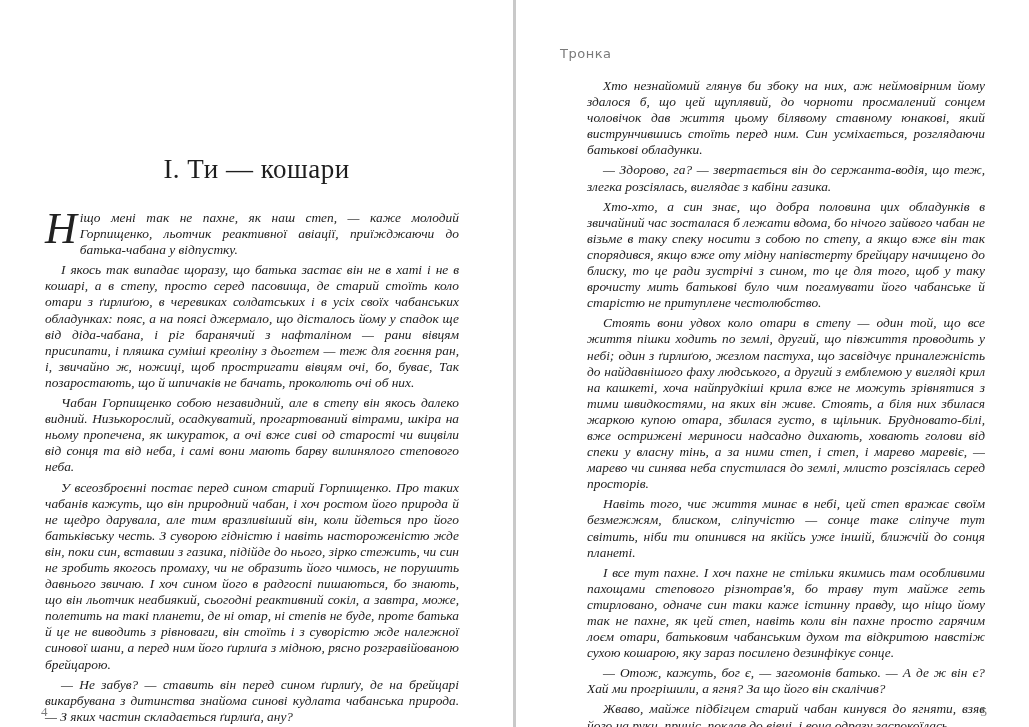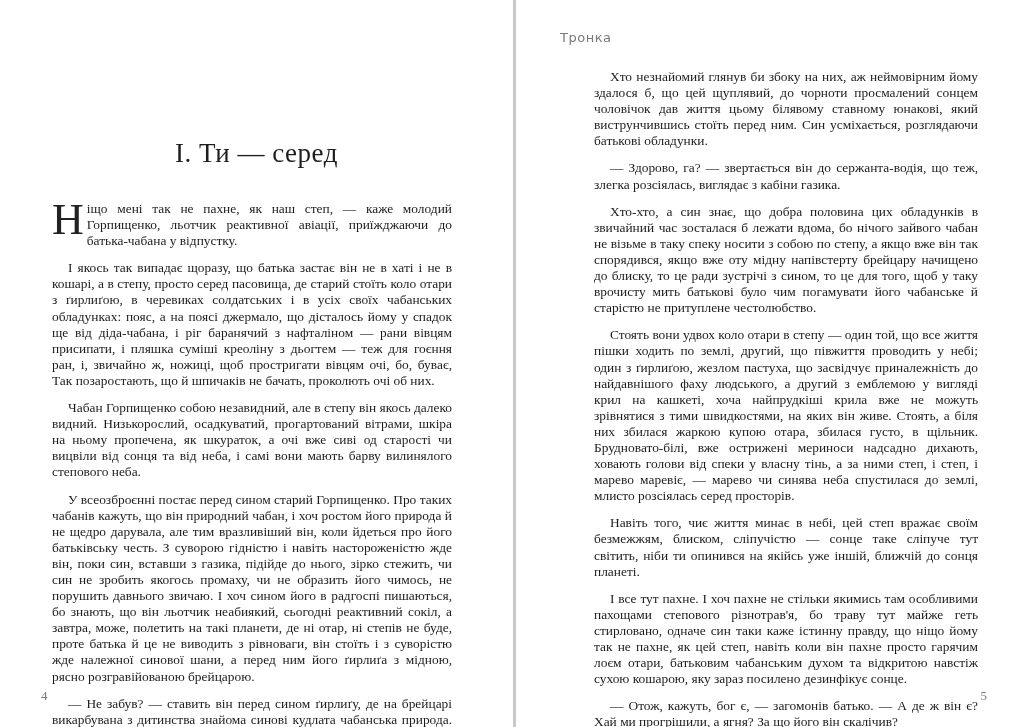--- a/index.html
+++ b/index.html
@@ -7,37 +7,37 @@
     width: 1029px; height: 727px; overflow: hidden;
     background: #ffffff; position: relative;
     font-family: "Liberation Serif", "DejaVu Serif", serif;
     color: #1a1a1a;
   }
   .spread { position: absolute; left: 0; top: 0; width: 1029px; height: 727px; }
   .divider {
     position: absolute; left: 513px; top: 0; width: 3px; height: 727px;
     background: #c9c9c9;
   }
-  .page { position: absolute; top: 0; height: 606px; }
+  .page { position: absolute; top: 16px; height: 606px; }
   .page.left { left: 0; width: 513px; }
   .page.right { left: 516px; width: 513px; }
 
   .chapter-title {
     position: absolute; left: 0; width: 513px; top: 138px;
     text-align: center; font-size: 27px; letter-spacing: 0.5px;
     font-family: "Liberation Serif", serif; color: #1e1e1e;
   }
   .text-block {
     position: absolute; font-size: 13.4px; line-height: 16.1px;
     text-align: justify; color: #1c1c1c;
   }
   .page.left .text-block { left: 41px; width: 422px; top: 190px; }
   .page.right .text-block { left: 67px; width: 406px; top: 58px; }
 
-  .text-block p { margin: 11px; text-indent: 16px; text-align: justify; }
+  .text-block p { margin: 4px; text-indent: 16px; text-align: justify; font-style: italic; }
   .text-block p.first { text-indent: 0; }
   .dropcap {
     float: left; font-size: 44px; line-height: 34px;
     margin: 2px 3px 0 0; color: #222;
     font-family: "Liberation Serif", serif;
   }
   .running-head {
     position: absolute; left: 44px; top: 30px; font-size: 13px;
     color: #7a7a7a; font-family: "DejaVu Sans", sans-serif; letter-spacing: 0.5px;
   }
@@ -47,21 +47,21 @@
   }
   .page.left .page-number { left: 41px; }
   .page.right .page-number { right: 42px; }
 </style>
 </head>
 <body>
 
 <div class="spread">
 
   <div class="page left">
-    <div class="chapter-title">І. Ти — серед</div>
+    <div class="chapter-title">І. Ти — кошари</div>
     <div class="text-block">
       <p class="first"><span class="dropcap">Н</span><span>іщо мені так не пахне, як наш степ, — каже молодий Горпищенко, льотчик реактивної авіації, приїжджаючи до батька-чабана у відпустку.</span></p>
       <p>І якось так випадає щоразу, що батька застає він не в хаті і не в кошарі, а в степу, просто серед пасовища, де старий стоїть коло отари з ґирлиґою, в черевиках солдатських і в усіх своїх чабанських обладунках: пояс, а на поясі джермало, що дісталось йому у спадок ще від діда-чабана, і ріг баранячий з нафталіном — рани вівцям присипати, і пляшка суміші креоліну з дьогтем — теж для гоєння ран, і, звичайно ж, ножиці, щоб простригати вівцям очі, бо, буває, Так позаростають, що й шпичаків не бачать, проколють очі об них.</p>
       <p>Чабан Горпищенко собою незавидний, але в степу він якось далеко видний. Низькорослий, осадкуватий, прогартований вітрами, шкіра на ньому пропечена, як шкураток, а очі вже сиві од старості чи вицвіли від сонця та від неба, і самі вони мають барву вилинялого степового неба.</p>
       <p>У всеозброєнні постає перед сином старий Горпищенко. Про таких чабанів кажуть, що він природний чабан, і хоч ростом його природа й не щедро дарувала, але тим вразливіший він, коли йдеться про його батьківську честь. З суворою гідністю і навіть настороженістю жде він, поки син, вставши з газика, підійде до нього, зірко стежить, чи син не зробить якогось промаху, чи не образить його чимось, не порушить давнього звичаю. І хоч сином його в радгоспі пишаються, бо знають, що він льотчик неабиякий, сьогодні реактивний сокіл, а завтра, може, полетить на такі планети, де ні отар, ні степів не буде, проте батька й це не виводить з рівноваги, він стоїть і з суворістю жде належної синової шани, а перед ним його ґирлиґа з мідною, рясно розгравійованою брейцарою.</p>
       <p>— Не забув? — ставить він перед сином ґирлиґу, де на брейцарі викарбувана з дитинства знайома синові кудлата чабанська природа. — З яких частин складається ґирлиґа, ану?</p>
       <p>— Брак, барнак, брейцара і держак! — чітко відповідає син, і цим йому вже забезпечена симпатія старого на весь час відпустки.</p>
     </div>
     <div class="page-number">4</div>
   </div>

